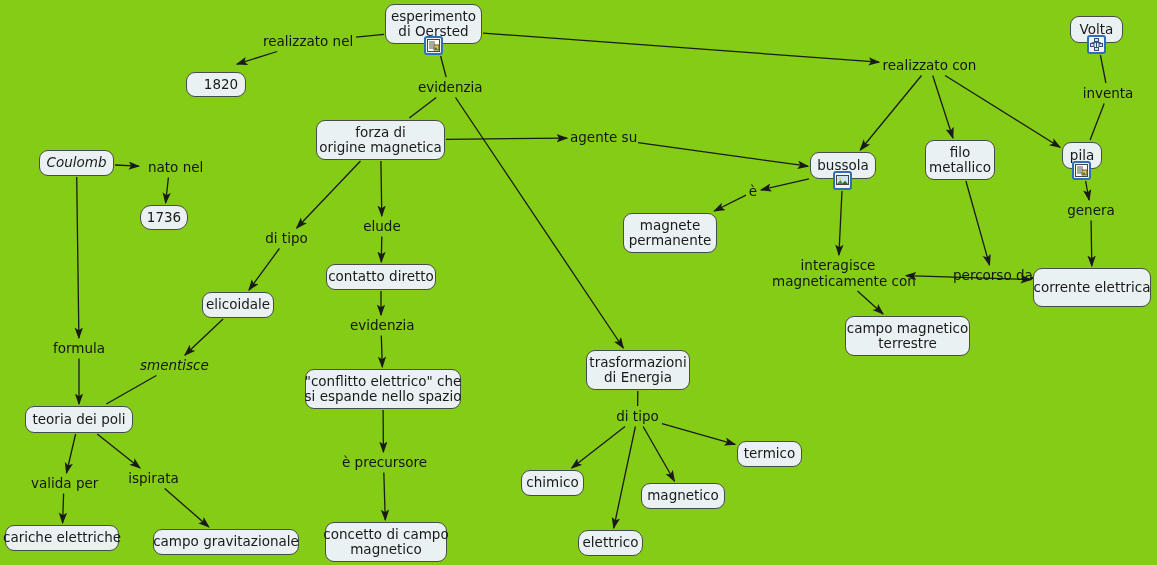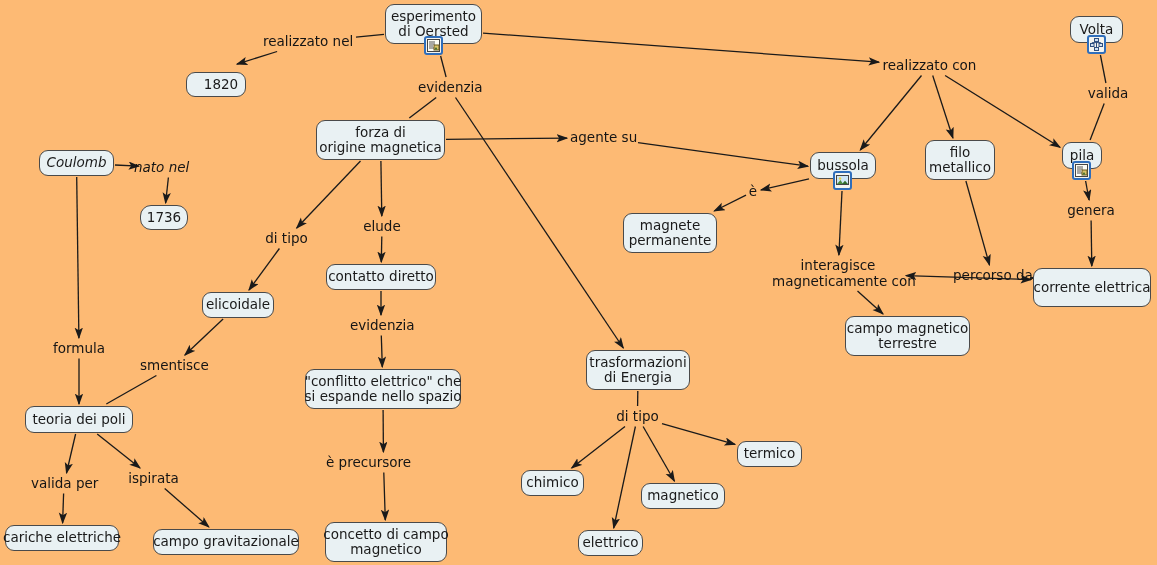--- a/index.html
+++ b/index.html
@@ -4,21 +4,21 @@
 <style>
   html, body {
     margin: 0;
     padding: 0;
     background: #ffffff;
   }
   #canvas {
     position: relative;
     width: 1157px;
     height: 565px;
-    background: #fdba74;
+    background: #84cc16;
     font-family: "DejaVu Sans", sans-serif;
     overflow: hidden;
   }
   #edges {
     position: absolute;
     left: 0;
     top: 0;
     width: 1157px;
     height: 565px;
     pointer-events: none;
@@ -244,32 +244,32 @@
       </div>
       <div class="node" style="left: 325px; top: 522px; width: 122px; height: 40px;">
         <span style="white-space: pre;">concetto di campo
 magnetico</span>
       </div>
       <div class="node" style="left: 578px; top: 530px; width: 65px; height: 26px; border-radius: 10px;">
         <span style="white-space: pre;">elettrico</span>
       </div>
       <div class="linklabel" style="left: 263px; top: 34px; width: 90px; white-space: pre;">realizzato nel</div>
       <div class="linklabel" style="left: 882px; top: 58px; width: 95px; white-space: pre;">realizzato con</div>
-      <div class="linklabel" style="left: 1081px; top: 86px; width: 54px; white-space: pre;">valida</div>
+      <div class="linklabel" style="left: 1081px; top: 86px; width: 54px; white-space: pre;">inventa</div>
       <div class="linklabel" style="left: 418px; top: 80px; width: 62px; white-space: pre;">evidenzia</div>
       <div class="linklabel" style="left: 570px; top: 130px; width: 66px; white-space: pre;">agente su</div>
-      <div class="linklabel" style="left: 134px; top: 160px; width: 55px; white-space: pre; font-style: italic;">nato nel</div>
+      <div class="linklabel" style="left: 148px; top: 160px; width: 55px; white-space: pre;">nato nel</div>
       <div class="linklabel" style="left: 748px; top: 184px; width: 10px; white-space: pre;">è</div>
       <div class="linklabel" style="left: 953px; top: 268px; width: 79px; white-space: pre;">percorso da</div>
       <div class="linklabel" style="left: 1067px; top: 203px; width: 48px; white-space: pre;">genera</div>
       <div class="linklabel" style="left: 772px; top: 258px; width: 132px; white-space: pre;">interagisce
 magneticamente con</div>
       <div class="linklabel" style="left: 264px; top: 231px; width: 45px; white-space: pre;">di tipo</div>
       <div class="linklabel" style="left: 363px; top: 219px; width: 38px; white-space: pre;">elude</div>
       <div class="linklabel" style="left: 350px; top: 318px; width: 62px; white-space: pre;">evidenzia</div>
-      <div class="linklabel" style="left: 140px; top: 358px; width: 67px; white-space: pre;">smentisce</div>
+      <div class="linklabel" style="left: 140px; top: 358px; width: 67px; white-space: pre; font-style: italic;">smentisce</div>
       <div class="linklabel" style="left: 53px; top: 341px; width: 52px; white-space: pre;">formula</div>
       <div class="linklabel" style="left: 615px; top: 409px; width: 45px; white-space: pre;">di tipo</div>
-      <div class="linklabel" style="left: 326px; top: 455px; width: 83px; white-space: pre;">è precursore</div>
+      <div class="linklabel" style="left: 342px; top: 455px; width: 83px; white-space: pre;">è precursore</div>
       <div class="linklabel" style="left: 31px; top: 476px; width: 66px; white-space: pre;">valida per</div>
       <div class="linklabel" style="left: 128px; top: 471px; width: 51px; white-space: pre;">ispirata</div>
     </div>
 </div>
 
 </body></html>

